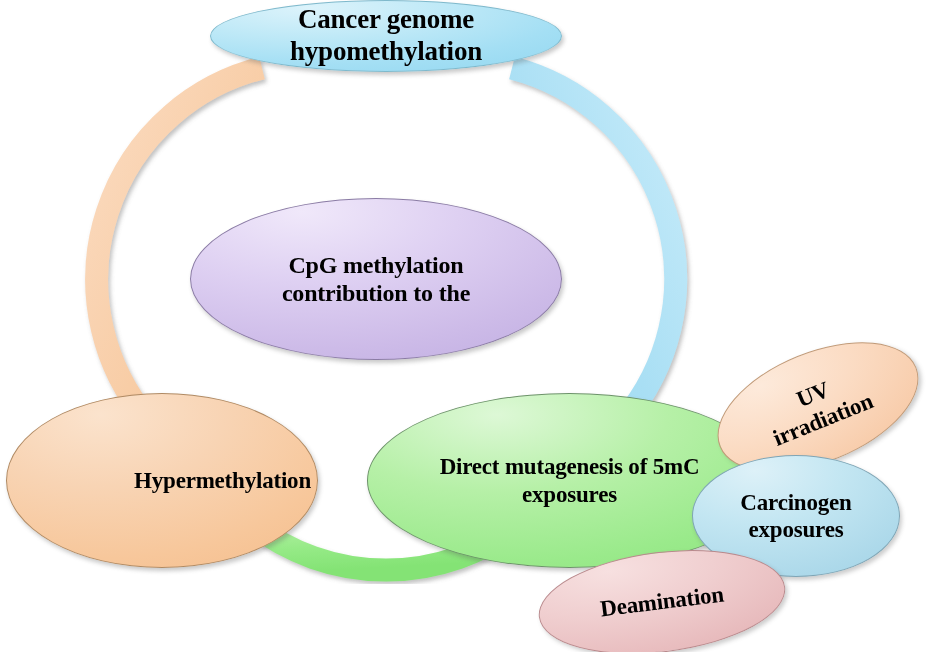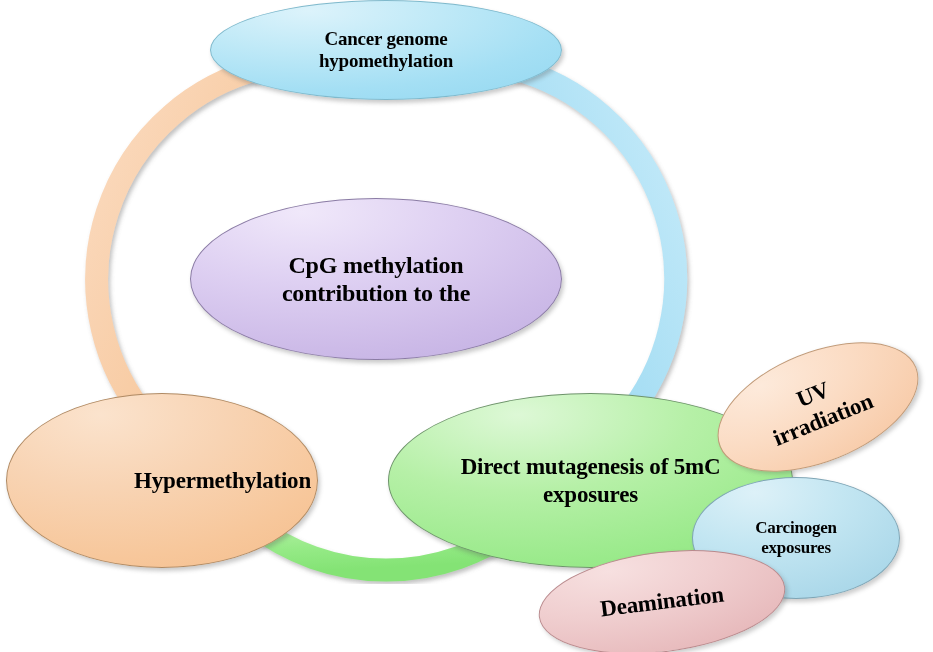--- a/index.html
+++ b/index.html
@@ -41,26 +41,26 @@
   .node > span {
     display: block;
     padding: 0 6px;
   }
 
   
   .node-top {
     left: 210px;
     top: 0px;
     width: 352px;
-    height: 100px;
+    height: 72px;
     background: radial-gradient(ellipse 120% 130% at 28% 10%,
                  #dcf3fb 0%, #bfe9f7 32%, #a4dff4 62%, #8ed5ef 100%);
     border: 1px solid #7fb9cc;
     box-shadow: 2px 3px 4px rgba(90,90,90,0.33);
-    font-size: 19px;
+    font-size: 27px;
   }
 
   
   .node-center {
     left: 190px;
     top: 198px;
     width: 372px;
     height: 162px;
     background: radial-gradient(ellipse 125% 130% at 30% 8%,
                  #f0e8fa 0%, #ded0f2 34%, #cdbbe8 66%, #bba8df 100%);
@@ -78,21 +78,21 @@
     background: radial-gradient(ellipse 125% 130% at 30% 12%,
                  #fbe3cd 0%, #f8d4b4 32%, #f7c79b 64%, #f3b884 100%);
     border: 1px solid #b08a63;
     box-shadow: 2px 3px 4px rgba(90,90,90,0.33);
     font-size: 23px;
     justify-content: flex-end;
   }
 
   
   .node-green {
-    left: 388px;
+    left: 367px;
     top: 393px;
     width: 405px;
     height: 175px;
     background: radial-gradient(ellipse 125% 130% at 32% 12%,
                  #ddf8d6 0%, #b6f0a7 34%, #9aea8b 66%, #86e077 100%);
     border: 1px solid #6d936a;
     box-shadow: 2px 3px 4px rgba(90,90,90,0.33);
     font-size: 23px;
   }
 
@@ -107,28 +107,28 @@
     border: 1px solid #c09a78;
     box-shadow: 2px 3px 4px rgba(90,90,90,0.30);
     transform: rotate(-22deg);
     font-size: 23px;
   }
   .node-uv > span { transform: rotate(0deg); }
 
   
   .node-carcinogen {
     left: 692px;
-    top: 477px;
+    top: 455px;
     width: 208px;
     height: 122px;
     background: radial-gradient(ellipse 125% 132% at 30% 12%,
                  #ddf1f8 0%, #c3e6f2 34%, #add9ea 68%, #9acfe3 100%);
     border: 1px solid #7fa5b5;
     box-shadow: 2px 3px 4px rgba(90,90,90,0.30);
-    font-size: 17px;
+    font-size: 23px;
     justify-content: center;
   }
 
   
   .node-deamination {
     left: 538px;
     top: 552px;
     width: 248px;
     height: 100px;
     background: radial-gradient(ellipse 125% 132% at 30% 12%,

